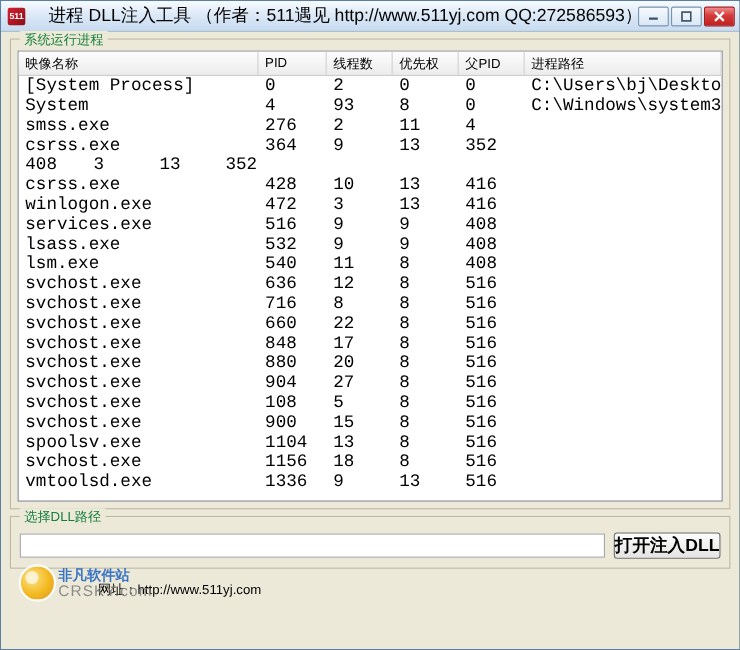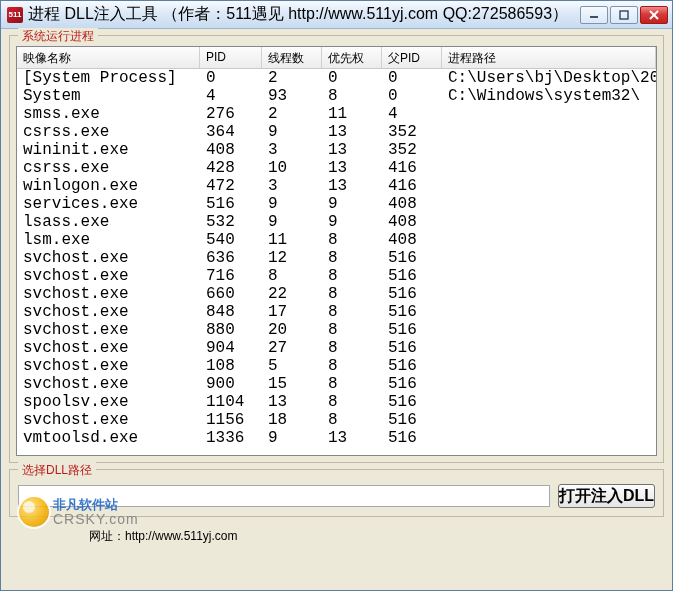--- a/index.html
+++ b/index.html
@@ -25,21 +25,21 @@
   border-bottom: 1px solid #9db5cc;
   display: flex;
   align-items: center;
   padding: 0 4px 0 6px;
 }
 .titlebar .app-icon {
   width: 16px; height: 16px;
   background: linear-gradient(135deg,#d4202f,#8b0e18);
   color:#fff; font-size:8px; font-weight:bold;
   display:flex; align-items:center; justify-content:center;
-  margin-right:5px; border-radius:2px;
+  margin-right:21px; border-radius:2px;
 }
 .titlebar .title { flex:1; font-size:16px; color:#000; white-space:nowrap; overflow:hidden; }
 .win-controls { display:flex; gap:2px; }
 .win-btn {
   width:28px; height:18px;
   border:1px solid #7a95ad;
   background:linear-gradient(#f5f9fd,#dbe8f5);
   border-radius:2px;
   display:flex; align-items:center; justify-content:center;
   font-size:10px; color:#3a5268;
@@ -57,21 +57,21 @@
   gap:6px;
 }
 .groupbox {
   border:1px solid #bfb8a5;
   position:relative;
   background:#ece9d8;
 }
 .groupbox .legend {
   position:absolute; top:-8px; left:8px;
   background:#ece9d8; padding:0 4px;
-  font-size:12px; color:#b91c1c;
+  font-size:12px; color:#15803d;
 }
 .grid-wrap {
   margin:10px 6px 6px 6px;
   border:1px solid #828790;
   background:#fff;
   height:410px;
   display:flex; flex-direction:column;
 }
 .grid-header {
   display:flex;
@@ -98,21 +98,21 @@
   display:flex;
   height:18px;
   align-items:center;
 }
 .grid-row .cell {
   padding:0 6px;
   white-space:nowrap;
   overflow:hidden;
   color:#000;
 }
-.col0{width:183px}
+.col0{width:218px}
 .col1{width:62px}
 .col2{width:60px}
 .col3{width:60px}
 .col4{width:60px}
 .col5{flex:1}
 
 .grid-body::-webkit-scrollbar{width:17px}
 .grid-body::-webkit-scrollbar-track{background:#f0f0f0;border-left:1px solid #d4d4d4}
 .grid-body::-webkit-scrollbar-thumb{background:#cdcdcd;border:1px solid #a6a6a6}
 
@@ -135,21 +135,21 @@
 }
 .footer {
   padding:4px 8px 2px 80px;
   font-size:12px;
   color:#000;
   line-height:18px;
   position:relative;
 }
 .watermark {
   position:absolute;
-  left:8px; bottom:18px;
+  left:8px; bottom:0;
   display:flex; align-items:center; gap:2px;
   opacity:0.85;
 }
 .wm-circle{
   width:34px;height:34px;border-radius:50%;
   background:radial-gradient(circle at 35% 35%, #ffe27a, #f5b100 55%, #d98900);
   border:2px solid #fff;
   position:relative;
 }
 .wm-circle::after{
@@ -227,21 +227,20 @@
             </div>
             <div class="grid-row">
               <div class="cell col0">csrss.exe</div>
               <div class="cell col1">364</div>
               <div class="cell col2">9</div>
               <div class="cell col3">13</div>
               <div class="cell col4">352</div>
               <div class="cell col5"></div>
             </div>
             <div class="grid-row">
-              <div class="cell col0">wininit.exe</div>
               <div class="cell col1">408</div>
               <div class="cell col2">3</div>
               <div class="cell col3">13</div>
               <div class="cell col4">352</div>
               <div class="cell col5"></div>
             </div>
             <div class="grid-row">
               <div class="cell col0">csrss.exe</div>
               <div class="cell col1">428</div>
               <div class="cell col2">10</div>

